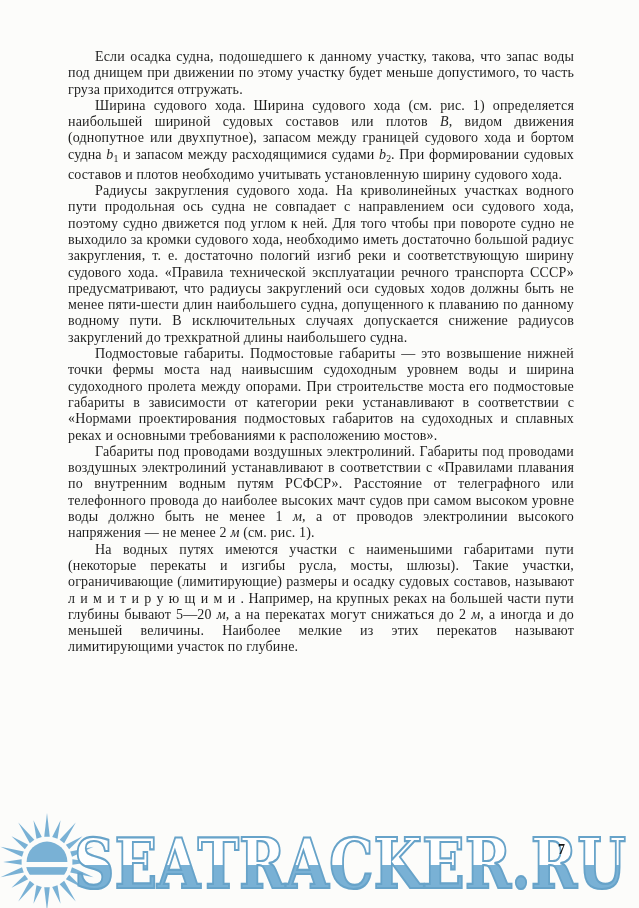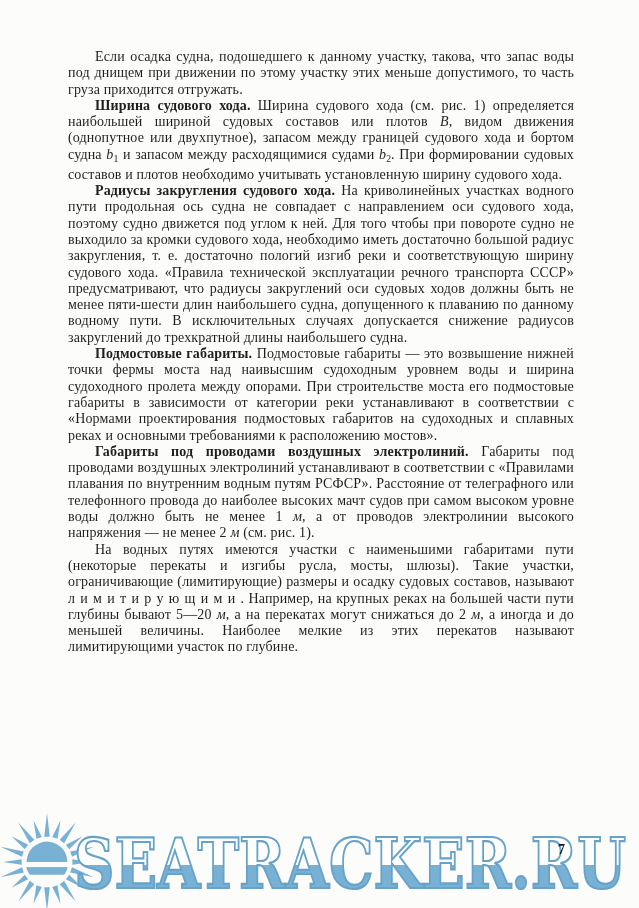--- a/index.html
+++ b/index.html
@@ -22,21 +22,21 @@
     left:68px;top:49px;width:506px;
     color:var(--ink);
     font-family:"Liberation Serif",serif;
     font-size:14px;
     line-height:16.3px;
     letter-spacing:0.15px;
     text-align:justify;
     hyphens:auto;
   }
   .text-block p{margin:0;text-indent:27px;}
-  .seg-b{font-weight:bold;}
+  .seg-b{font-weight:normal;}
   .seg-i{font-style:italic;}
   .seg-sp{letter-spacing:0.38em;}
   .seg-sub{font-size:0.7em;vertical-align:-0.28em;letter-spacing:0;}
   
   .sun-logo{
     position:absolute;
     left:-4px;top:811px;
     width:102px;height:102px;
   }
   .sun-logo .sun-shape{fill:var(--wm);}
@@ -64,21 +64,21 @@
     color:#151515;
     z-index:5;
   }
 </style>
 </head>
 <body>
 
 <div class="page">
 
   <div class="text-block">
-    <p><span>Если осадка судна, подошедшего к данному участку, такова, что запас воды под днищем при движении по этому участку этих меньше допустимого, то часть груза приходится отгружать.</span></p>
+    <p><span>Если осадка судна, подошедшего к данному участку, такова, что запас воды под днищем при движении по этому участку будет меньше допустимого, то часть груза приходится отгружать.</span></p>
     <p><span class="seg-b">Ширина судового хода.</span><span> Ширина судового хода (см. рис. 1) определяется наибольшей шириной судовых составов или плотов </span><span class="seg-i">В</span><span>, видом движения (однопутное или двухпутное), запасом между границей судового хода и бортом судна </span><span class="seg-i">b</span><span class="seg-sub">1</span><span> и запасом между расходящимися судами </span><span class="seg-i">b</span><span class="seg-sub">2</span><span>. При формировании судовых составов и плотов необходимо учитывать установленную ширину судового хода.</span></p>
     <p><span class="seg-b">Радиусы закругления судового хода.</span><span> На криволинейных участках водного пути продольная ось судна не совпадает с направлением оси судового хода, поэтому судно движется под углом к ней. Для того чтобы при повороте судно не выходило за кромки судового хода, необходимо иметь достаточно большой радиус закругления, т. е. достаточно пологий изгиб реки и соответствующую ширину судового хода. «Правила технической эксплуатации речного транспорта СССР» предусматривают, что радиусы закруглений оси судовых ходов должны быть не менее пяти-шести длин наибольшего судна, допущенного к плаванию по данному водному пути. В исключительных случаях допускается снижение радиусов закруглений до трехкратной длины наибольшего судна.</span></p>
     <p><span class="seg-b">Подмостовые габариты.</span><span> Подмостовые габариты — это возвышение нижней точки фермы моста над наивысшим судоходным уровнем воды и ширина судоходного пролета между опорами. При строительстве моста его подмостовые габариты в зависимости от категории реки устанавливают в соответствии с «Нормами проектирования подмостовых габаритов на судоходных и сплавных реках и основными требованиями к расположению мостов».</span></p>
     <p><span class="seg-b">Габариты под проводами воздушных электролиний.</span><span> Габариты под проводами воздушных электролиний устанавливают в соответствии с «Правилами плавания по внутренним водным путям РСФСР». Расстояние от телеграфного или телефонного провода до наиболее высоких мачт судов при самом высоком уровне воды должно быть не менее 1 </span><span class="seg-i">м</span><span>, а от проводов электролинии высокого напряжения — не менее 2 </span><span class="seg-i">м</span><span> (см. рис. 1).</span></p>
     <p><span>На водных путях имеются участки с наименьшими габаритами пути (некоторые перекаты и изгибы русла, мосты, шлюзы). Такие участки, ограничивающие (лимитирующие) размеры и осадку судовых составов, называют </span><span class="seg-sp">лимитирующими</span><span>. Например, на крупных реках на большей части пути глубины бывают 5—20 </span><span class="seg-i">м</span><span>, а на перекатах могут снижаться до 2 </span><span class="seg-i">м</span><span>, а иногда и до меньшей величины. Наиболее мелкие из этих перекатов называют лимитирующими участок по глубине.</span></p>
   </div>
 
   <svg class="sun-logo" viewBox="0 0 100 100" aria-hidden="true">
     <g id="sun-rays" class="sun-shape">
         <polygon points="47.26,25.15 50.00,2.00 52.74,25.15"></polygon>

